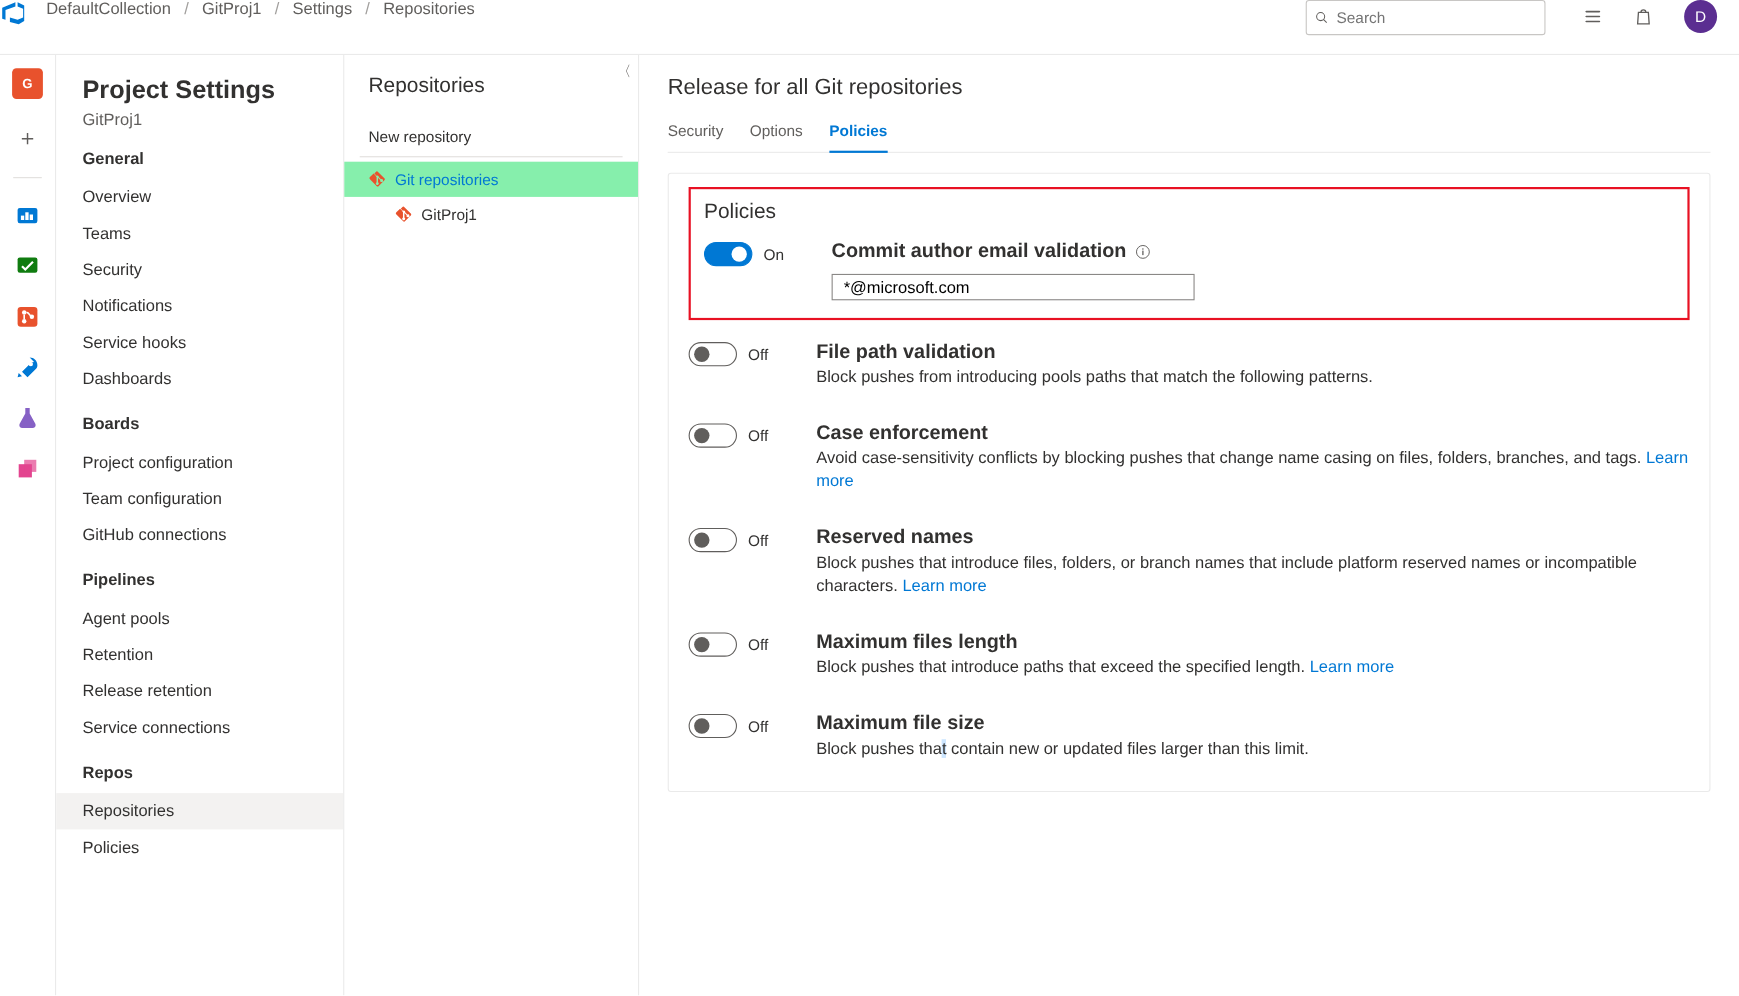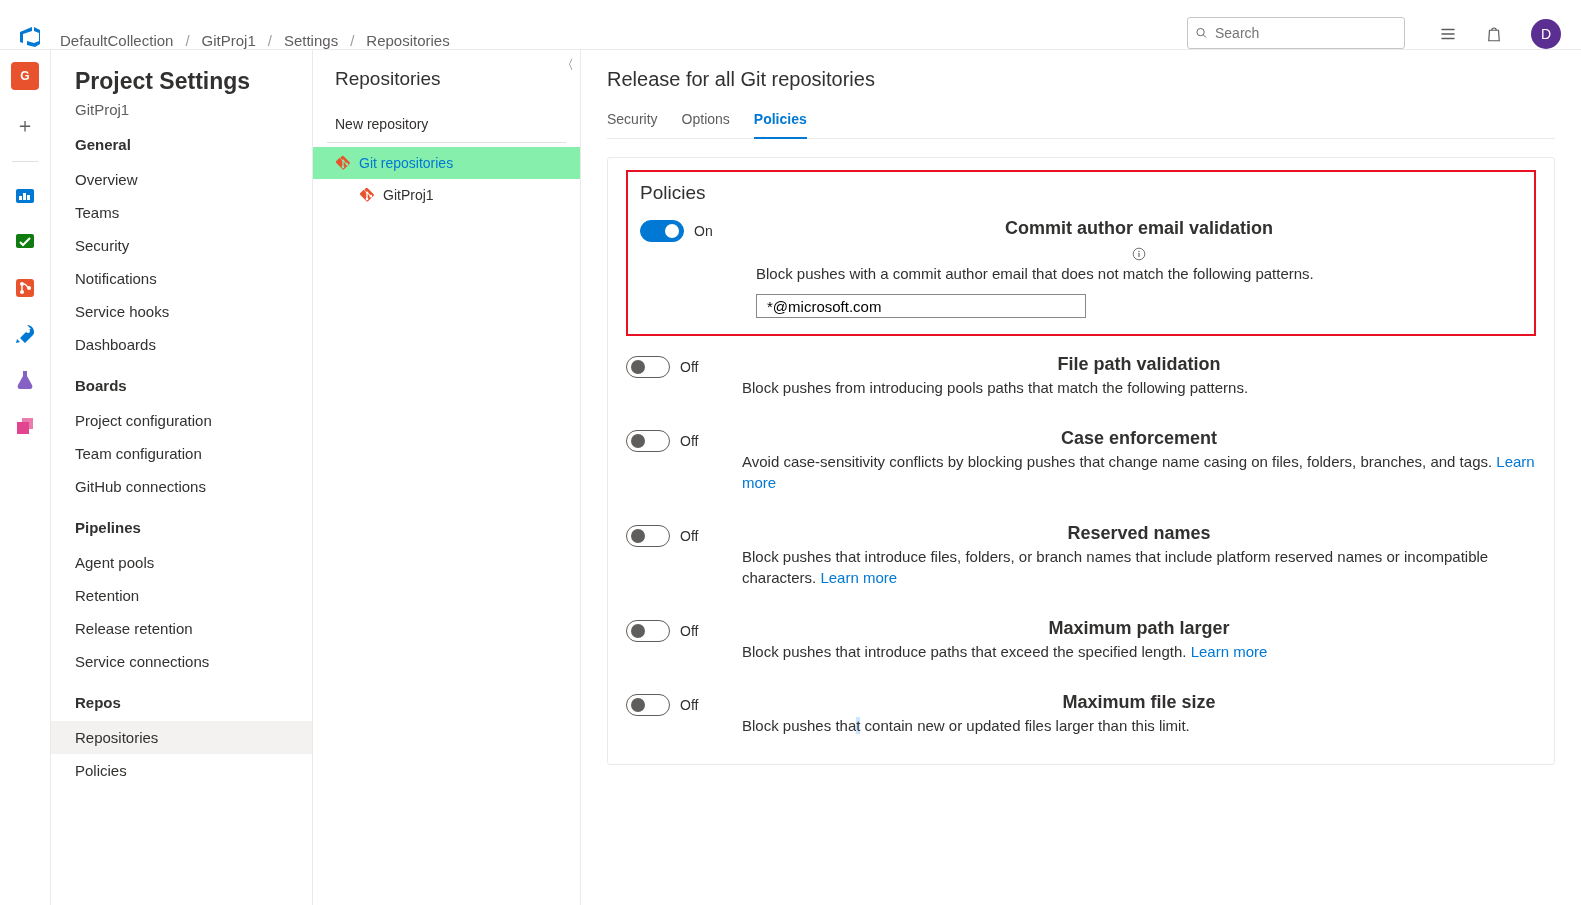--- a/index.html
+++ b/index.html
@@ -9,22 +9,22 @@
     color: #323130;
     background: #fff;
     width: 1581px;
     height: 905px;
     overflow: hidden;
   }
   
   .header {
     height: 50px;
     display: flex;
-    align-items: flex-end;
-    padding: 0 20px 0 18px;
+    align-items: flex-start;
+    padding: 0 20px 0 0;
     border-bottom: 1px solid #eaeaea;
   }
   .logo-azure {
     width: 24px; height: 24px; margin-right: 18px;
   }
   .breadcrumb { display: flex; align-items: center; gap: 12px; color: #605e5c; font-size: 15px;}
   .breadcrumb .sep { color: #a19f9d; }
   .breadcrumb span { cursor: pointer; }
   .header-spacer { flex: 1; }
   .searchbox {
@@ -96,21 +96,21 @@
     position:relative; cursor:pointer;
   }
   .toggle .knob {
     width:14px; height:14px; border-radius:50%; background:#605e5c;
     position:absolute; top:3px; left:4px;
   }
   .toggle.on { background:#0078d4; border-color:#0078d4;}
   .toggle.on .knob { background:#fff; left:auto; right:4px;}
   .toggle-label { font-size:14px;}
   .policy-body { flex:1; }
-  .policy-title { font-size:18px; font-weight:600; display:flex; align-items:center; gap:8px;flex-direction:column;}
+  .policy-title { font-size:18px; font-weight:600; display:flex; align-items:center; gap:8px;}
   .policy-desc { font-size:15px; color:#323130; margin-top:2px; line-height:1.4;}
   .policy-input {
     margin-top:10px; width:330px; height:24px; border:1px solid #8a8886;
     padding: 0 10px; font-size:15px;
   }
   .learn { color:#0078d4; cursor:pointer;}
   .info-ico { width:14px; height:14px;}
   .sel { background:#cde6ff; }
 </style>
 </head>
@@ -252,21 +252,20 @@
           </div>
           <div class="policy-body">
             <div class="policy-title">
               <span>Commit author email validation</span>
               <svg class="info-ico" viewBox="0 0 24 24">
                   <circle cx="12" cy="12" r="10" fill="none" stroke="#605e5c" stroke-width="1.5"></circle>
                   <circle cx="12" cy="7.5" r="1.2" fill="#605e5c"></circle>
                   <rect x="11" y="10" width="2" height="7" fill="#605e5c"></rect>
                 </svg>
             </div>
-            <div class="policy-desc">Block pushes with a commit author email that does not match the following patterns.</div>
             <input class="policy-input" value="*@microsoft.com" style="">
           </div>
         </div>
       </div>
 
       <div class="policy">
         <div class="toggle-col">
           <div class="toggle">
               <div class="knob"></div>
             </div>
@@ -305,21 +304,21 @@
       </div>
 
       <div class="policy">
         <div class="toggle-col">
           <div class="toggle">
               <div class="knob"></div>
             </div>
           <span class="toggle-label">Off</span>
         </div>
         <div class="policy-body">
-          <div class="policy-title">Maximum path larger</div>
+          <div class="policy-title">Maximum files length</div>
           <div class="policy-desc"><span>Block pushes that introduce paths that exceed the specified length. </span><span class="learn">Learn more</span></div>
         </div>
       </div>
 
       <div class="policy" style="margin-bottom:0">
         <div class="toggle-col">
           <div class="toggle">
               <div class="knob"></div>
             </div>
           <span class="toggle-label">Off</span>

